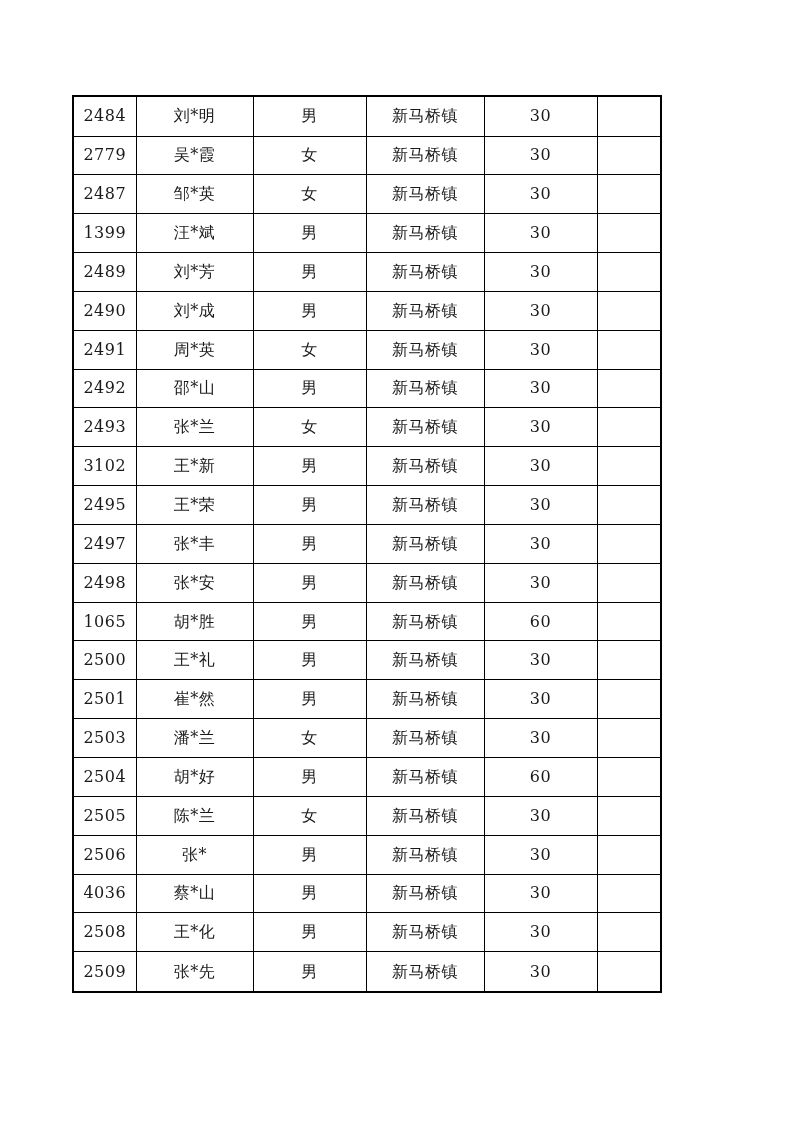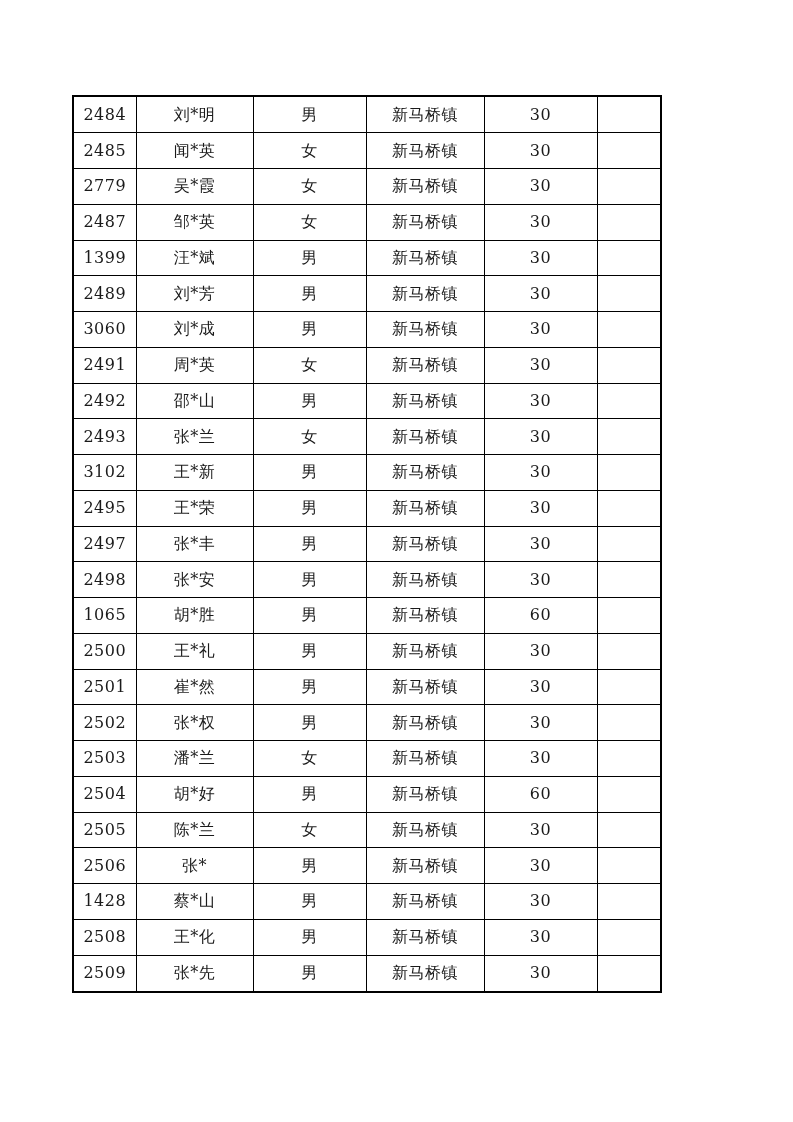--- a/index.html
+++ b/index.html
@@ -62,28 +62,20 @@
 
     <tr>
         <td>2484</td>
         <td>刘*明</td>
         <td>男</td>
         <td>新马桥镇</td>
         <td>30</td>
         <td></td>
       </tr>
         <tr>
-        <td>2485</td>
-        <td>闻*英</td>
-        <td>女</td>
-        <td>新马桥镇</td>
-        <td>30</td>
-        <td></td>
-      </tr>
-        <tr>
         <td>2779</td>
         <td>吴*霞</td>
         <td>女</td>
         <td>新马桥镇</td>
         <td>30</td>
         <td></td>
       </tr>
         <tr>
         <td>2487</td>
         <td>邹*英</td>
@@ -102,21 +94,21 @@
       </tr>
         <tr>
         <td>2489</td>
         <td>刘*芳</td>
         <td>男</td>
         <td>新马桥镇</td>
         <td>30</td>
         <td></td>
       </tr>
         <tr>
-        <td>3060</td>
+        <td>2490</td>
         <td>刘*成</td>
         <td>男</td>
         <td>新马桥镇</td>
         <td>30</td>
         <td></td>
       </tr>
         <tr>
         <td>2491</td>
         <td>周*英</td>
         <td>女</td>
@@ -190,28 +182,20 @@
       </tr>
         <tr>
         <td>2501</td>
         <td>崔*然</td>
         <td>男</td>
         <td>新马桥镇</td>
         <td>30</td>
         <td></td>
       </tr>
         <tr>
-        <td>2502</td>
-        <td>张*权</td>
-        <td>男</td>
-        <td>新马桥镇</td>
-        <td>30</td>
-        <td></td>
-      </tr>
-        <tr>
         <td>2503</td>
         <td>潘*兰</td>
         <td>女</td>
         <td>新马桥镇</td>
         <td>30</td>
         <td></td>
       </tr>
         <tr>
         <td>2504</td>
         <td>胡*好</td>
@@ -230,21 +214,21 @@
       </tr>
         <tr>
         <td>2506</td>
         <td>张*</td>
         <td>男</td>
         <td>新马桥镇</td>
         <td>30</td>
         <td></td>
       </tr>
         <tr>
-        <td>1428</td>
+        <td>4036</td>
         <td>蔡*山</td>
         <td>男</td>
         <td>新马桥镇</td>
         <td>30</td>
         <td></td>
       </tr>
         <tr>
         <td>2508</td>
         <td>王*化</td>
         <td>男</td>

